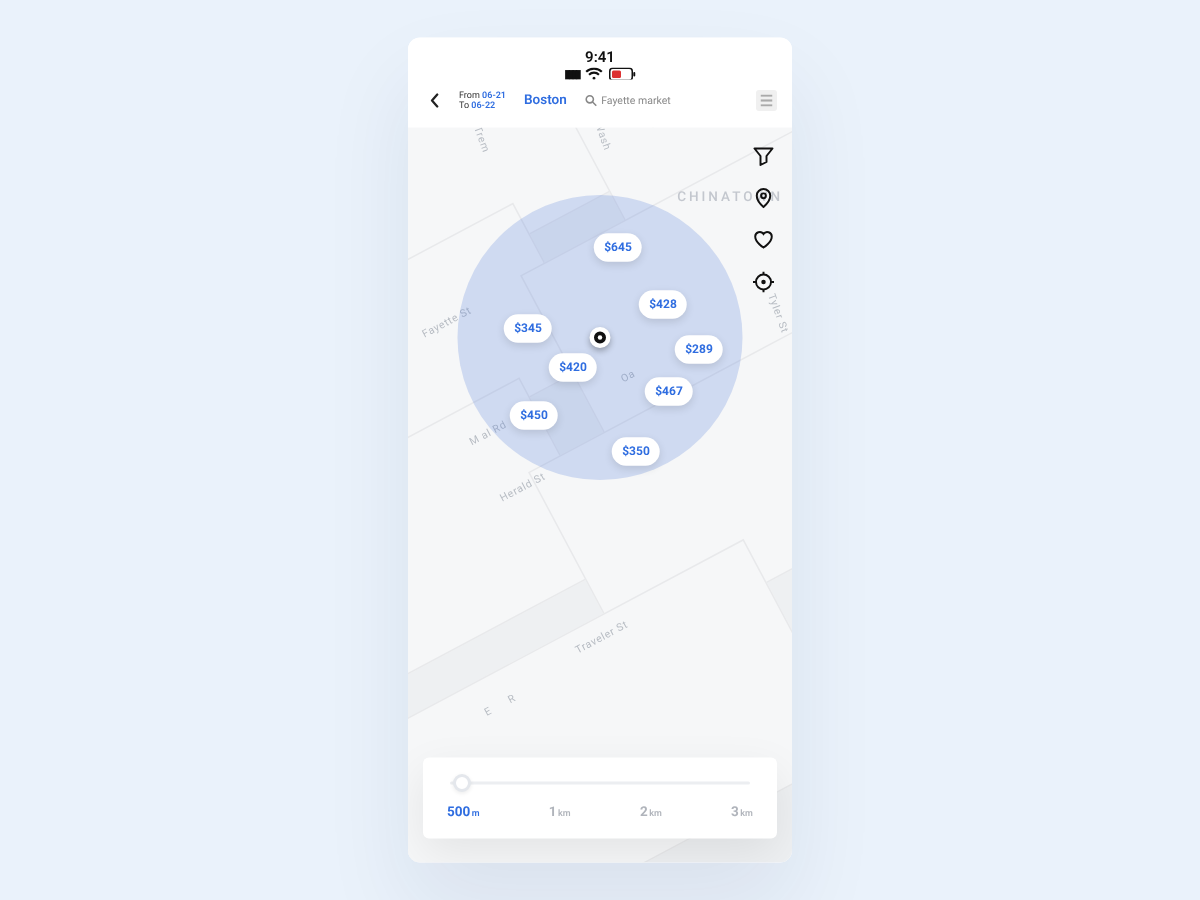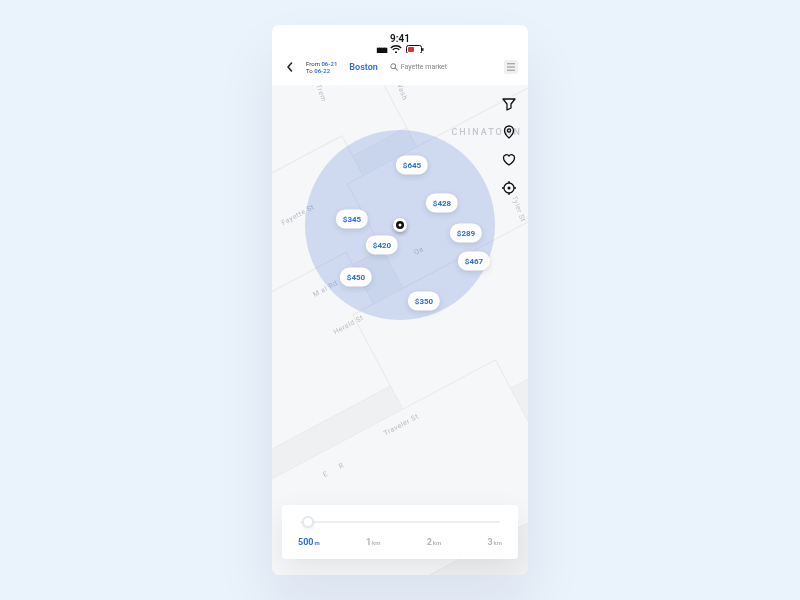--- a/index.html
+++ b/index.html
@@ -283,21 +283,21 @@
 
     <div class="radius-circle"></div>
     <div class="center-pin"></div>
 
     <div id="price-container">
         <div class="price-pill" style="left: 140px; top: 80px;">$645</div>
         <div class="price-pill" style="left: 80px; top: 134px;">$345</div>
         <div class="price-pill" style="left: 158px; top: 118px; margin-left: 12px;">$428</div>
         <div class="price-pill" style="left: 110px; top: 160px;">$420</div>
         <div class="price-pill" style="left: 168px; top: 148px; margin-left: 26px;">$289</div>
-        <div class="price-pill" style="left: 174px; top: 176px; margin-left: 28px;">$467</div>
+        <div class="price-pill" style="left: 174px; top: 176px;">$467</div>
         <div class="price-pill" style="left: 84px; top: 192px;">$450</div>
         <div class="price-pill" style="left: 152px; top: 216px;">$350</div>
       </div>
 
     <div class="ctrl-stack">
       <div class="ctrl-btn">
         <svg width="14" height="14" viewBox="0 0 14 14">
             <path d="M1 2h12L9 7v4l-4 2V7L1 2z" fill="none" stroke="#111" stroke-width="1.3" stroke-linejoin="round"></path>
           </svg>
       </div>

